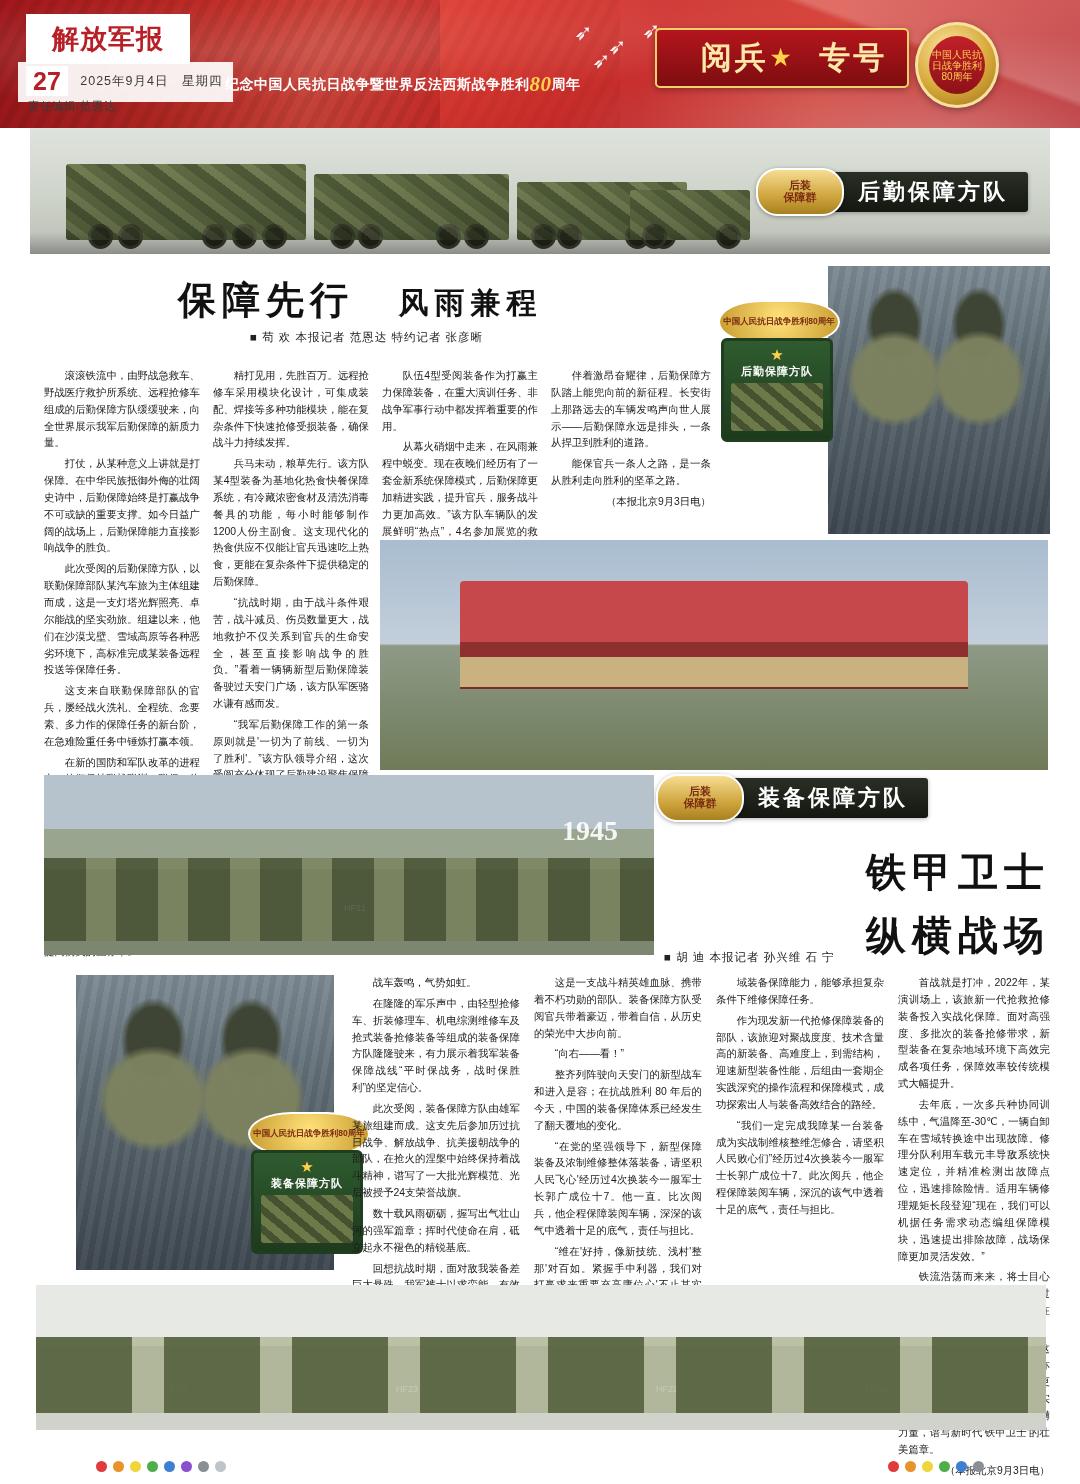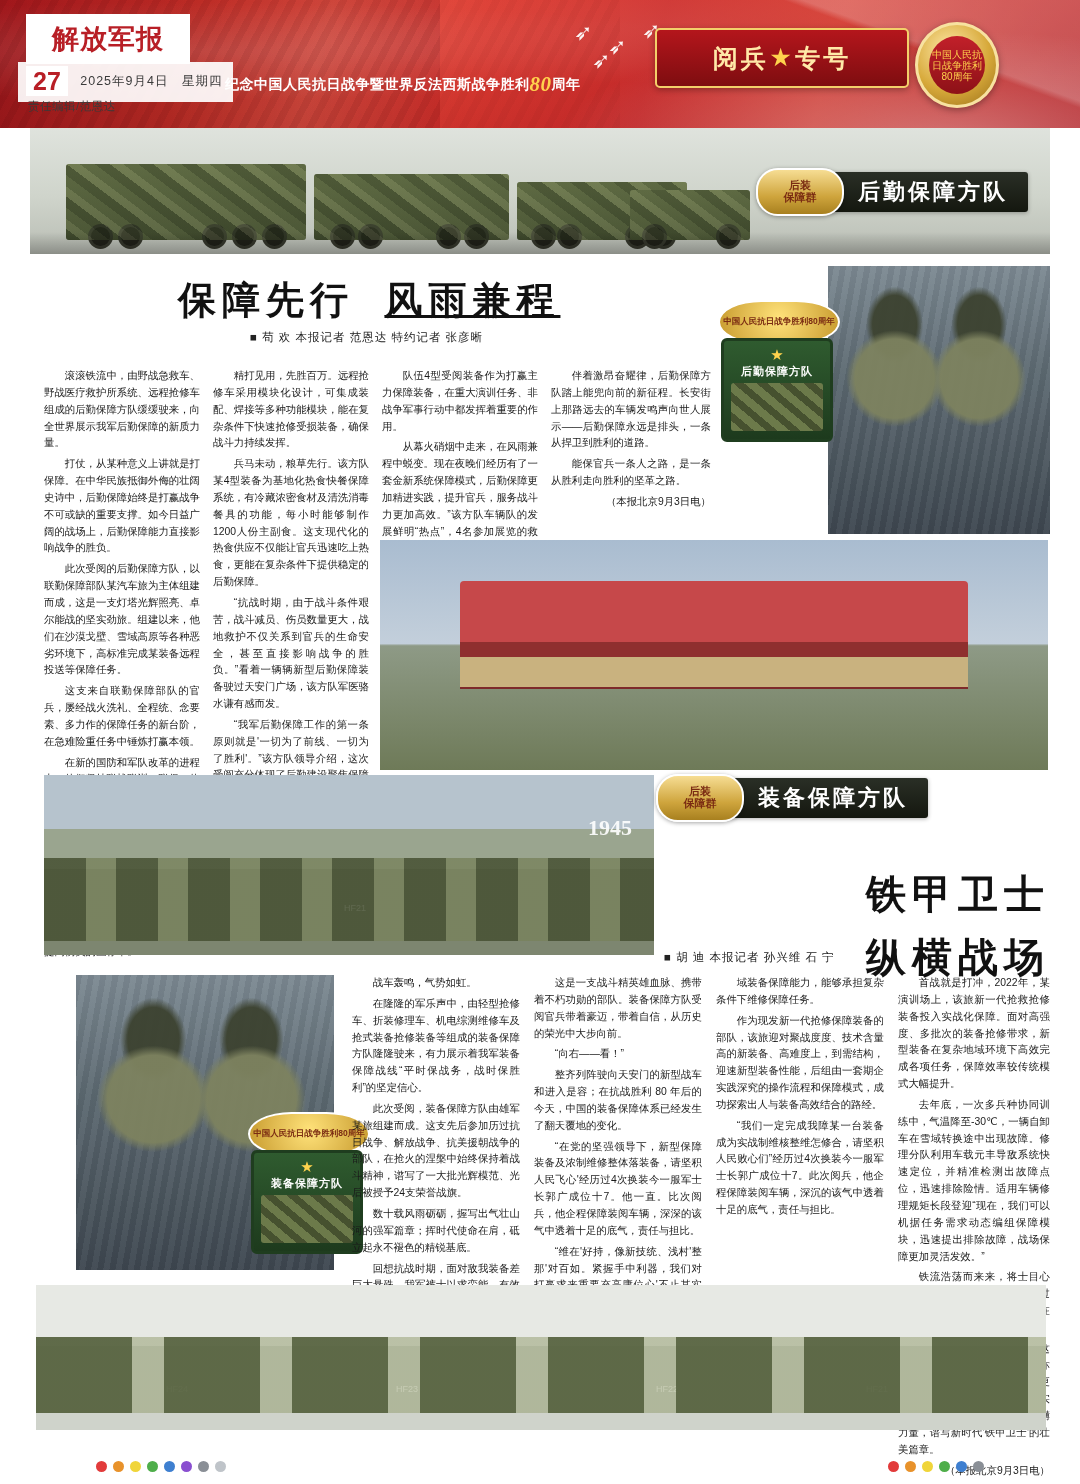--- a/index.html
+++ b/index.html
@@ -40,21 +40,21 @@
   .pagenum{display:inline-block;font-size:25px;font-weight:bold;color:#b81f26;background:#fff;
     padding:0 7px;line-height:30px;vertical-align:middle;}
   .mast-date{display:inline-block;color:#fff;font-size:12.5px;margin-left:8px;letter-spacing:1px;vertical-align:middle;}
   .mast-editor{color:#fff;font-size:11.5px;margin-top:3px;letter-spacing:.5px;background:rgba(255,255,255,.0);}
   .mast-white-strip{position:absolute;left:18px;top:62px;width:215px;height:40px;background:rgba(255,255,255,.92);}
   .mast-slogan{position:absolute;left:225px;top:72px;width:420px;color:#fff;font-size:14px;font-weight:bold;letter-spacing:.5px;}
   .mast-slogan .big80{color:#ffd24d;font-family:"Liberation Serif",serif;font-size:21px;font-style:italic;font-weight:bold;vertical-align:-2px;}
   .mast-special{position:absolute;left:655px;top:28px;width:250px;height:56px;
     background:linear-gradient(180deg,#b4161c,#7e0d10);border:2px solid #f3d06a;border-radius:5px;
     display:flex;align-items:center;justify-content:center;box-shadow:0 2px 6px rgba(0,0,0,.3);}
-  .mast-special span{font-family:"Liberation Serif",serif;font-weight:bold;font-size:25px;color:#ffe9a8;letter-spacing:3px;}
+  .mast-special span{font-family:"Liberation Serif",serif;font-weight:bold;font-size:31px;color:#ffe9a8;letter-spacing:3px;margin-left:24px;}
   .mast-special .star{color:#ffd24d;font-size:22px;margin:0 2px;}
   .mast-emblem{position:absolute;left:915px;top:22px;width:78px;height:80px;border-radius:50%;
     background:radial-gradient(circle at 40% 32%,#ffe9a8,#d7a93a 55%,#9a6f18);border:3px solid #f7e2a0;
     display:flex;align-items:center;justify-content:center;box-shadow:0 2px 7px rgba(0,0,0,.35);}
   .mast-emblem-inner{width:56px;height:58px;border-radius:50%;background:linear-gradient(180deg,#c2202a,#8d1117);
     display:flex;align-items:center;justify-content:center;color:#ffd24d;font-size:10px;text-align:center;line-height:1.1;}
   .doves{position:absolute;left:570px;top:18px;width:120px;height:50px;color:#fff;font-size:22px;opacity:.95;}
   .doves span{position:absolute;}
 
   
@@ -198,21 +198,21 @@
       <div class="tag-medal">
         <span>后装</span>
         <span>保障群</span>
       </div>
       <div class="tag-bar">后勤保障方队</div>
     </div>
   </div>
 
   <div style="position:absolute;left:178px;top:275px;width:560px;">
     <span class="headline" style="font-size:38px;letter-spacing:6px;">保障先行</span>
-    <span class="headline" style="font-size:38px;letter-spacing:6px;margin-left:26px;text-decoration:underline;">风雨兼程</span>
+    <span class="headline" style="font-size:30px;letter-spacing:6px;margin-left:40px;">风雨兼程</span>
   </div>
   <div class="byline" style="position:absolute;left:250px;top:330px;width:480px;">■ 苟 欢  本报记者 范恩达  特约记者 张彦晰</div>
 
   <div class="ph soldier-photo" style="left:828px;top:266px;width:222px;height:268px;"></div>
 
   <div class="badge-emblem" style="left:718px;top:300px;">
     <div class="badge-top">中国人民抗日战争胜利80周年</div>
     <div class="badge-body">
       <div class="badge-star">★</div>
       <div class="badge-name">后勤保障方队</div>
@@ -240,33 +240,33 @@
   </div>
   <div class="col" style="position:absolute;left:551px;top:368px;width:160px;height:155px;">
     <p>伴着激昂奋耀律，后勤保障方队踏上能兜向前的新征程。长安街上那路远去的车辆发鸣声向世人展示——后勤保障永远是排头，一条从捍卫到胜利的道路。</p>
     <p>能保官兵一条人之路，是一条从胜利走向胜利的坚革之路。</p>
     <div class="dateline">（本报北京9月3日电）</div>
   </div>
 
   <div class="ph tiananmen" style="left:380px;top:540px;width:668px;height:230px;"></div>
 
   <div class="ph parade" style="left:44px;top:775px;width:610px;height:180px;">
-    <span style="position:absolute;right:22px;top:40px;color:#fff;font-family:'Liberation Serif',serif;font-size:22px;font-weight:bold;opacity:.9;">1945</span>
+    <span style="position:absolute;right:36px;top:40px;color:#fff;font-family:'Liberation Serif',serif;font-size:28px;font-weight:bold;opacity:.9;">1945</span>
     <span style="position:absolute;left:300px;bottom:42px;color:#eee;font-size:9px;">HF21</span>
   </div>
 
   <div class="team-tag" style="left:656px;top:776px;">
     <div class="tag-medal">
       <span>后装</span>
       <span>保障群</span>
     </div>
     <div class="tag-bar">装备保障方队</div>
   </div>
 
-  <div style="position:absolute;left:660px;top:845px;width:390px;text-align:right;margin-top:22px;">
+  <div style="position:absolute;left:660px;top:845px;width:390px;text-align:right;">
     <div class="headline" style="font-size:40px;letter-spacing:6px;">铁甲卫士</div>
     <div class="headline" style="font-size:40px;letter-spacing:6px;margin-top:8px;">纵横战场</div>
   </div>
   <div class="byline" style="position:absolute;left:664px;top:950px;width:390px;">■ 胡 迪  本报记者 孙兴维 石 宁</div>
 
   <div class="ph soldier-photo" style="left:76px;top:975px;width:258px;height:295px;"></div>
   <div class="badge-emblem" style="left:248px;top:1112px;">
     <div class="badge-top">中国人民抗日战争胜利80周年</div>
     <div class="badge-body">
       <div class="badge-star">★</div>

